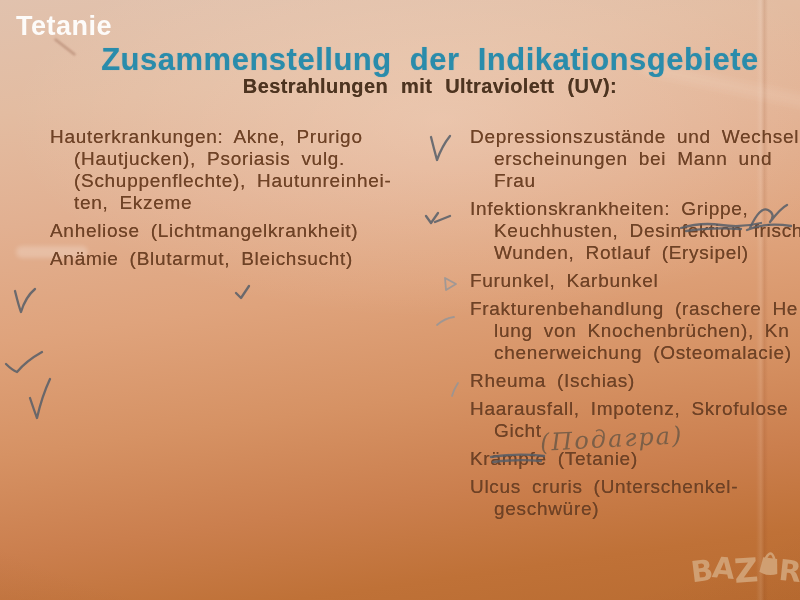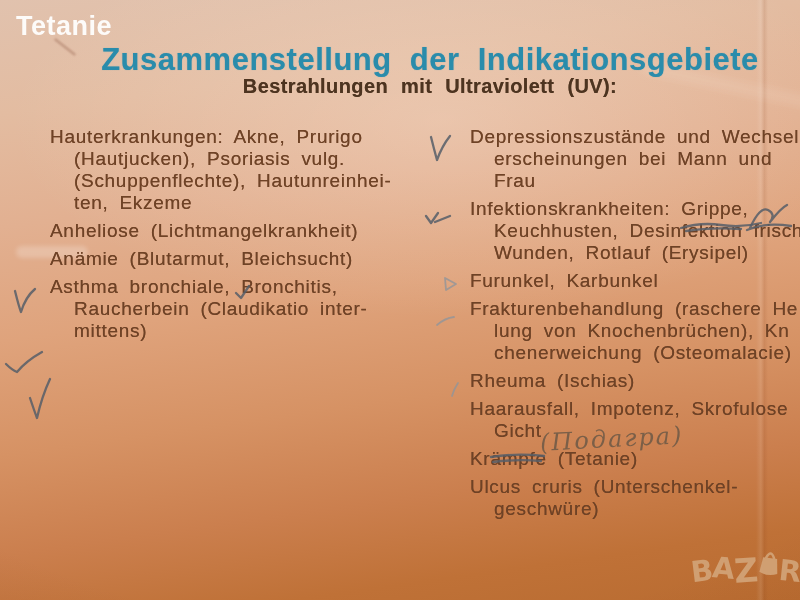--- a/index.html
+++ b/index.html
@@ -88,23 +88,20 @@
   <div class="title">Zusammenstellung der Indikationsgebiete</div>
   <div class="subtitle">Bestrahlungen mit Ultraviolett (UV):</div>
 
   <div class="col col-left">
     <div class="item">Hauterkrankungen: Akne, Prurigo
 (Hautjucken), Psoriasis vulg.
 (Schuppenflechte), Hautunreinhei-
 ten, Ekzeme</div>
     <div class="item">Anheliose (Lichtmangelkrankheit)</div>
     <div class="item">Anämie (Blutarmut, Bleichsucht)</div>
-    <div class="item">Asthma bronchiale, Bronchitis,
-Raucherbein (Claudikatio inter-
-mittens)</div>
   </div>
 
   <div class="col col-right">
     <div class="item">Depressionszustände und Wechsel
 erscheinungen bei Mann und
 Frau</div>
     <div class="item">Infektionskrankheiten: Grippe,
 Keuchhusten, Desinfektion frisch
 Wunden, Rotlauf (Erysipel)</div>
     <div class="item">Furunkel, Karbunkel</div>

